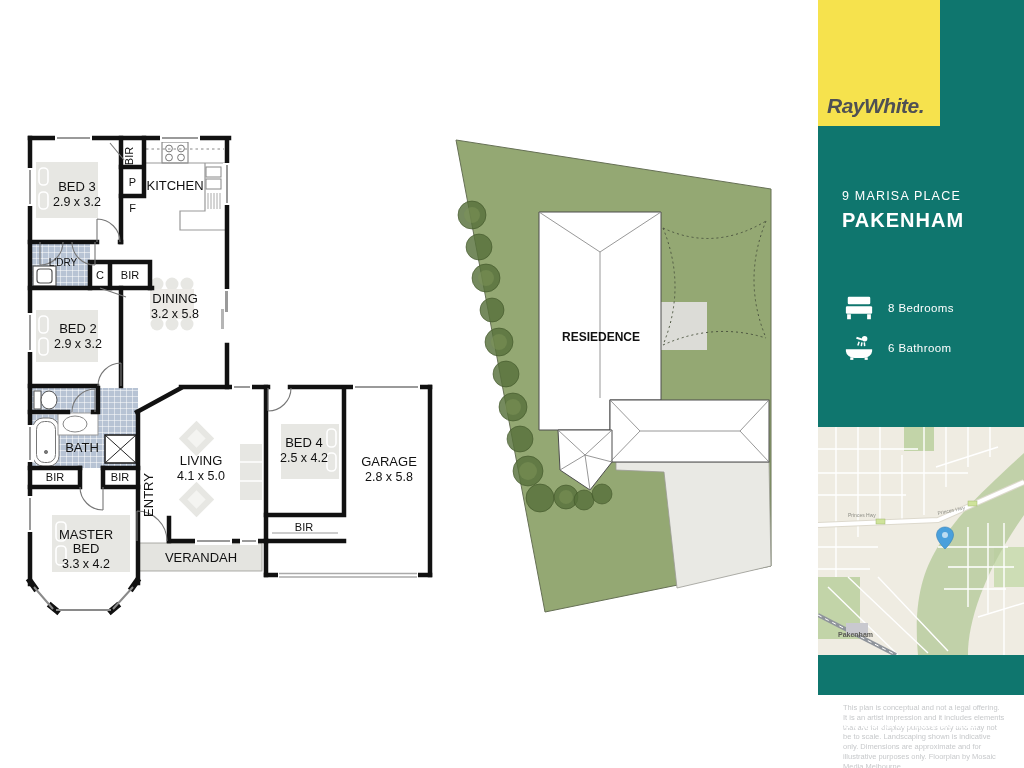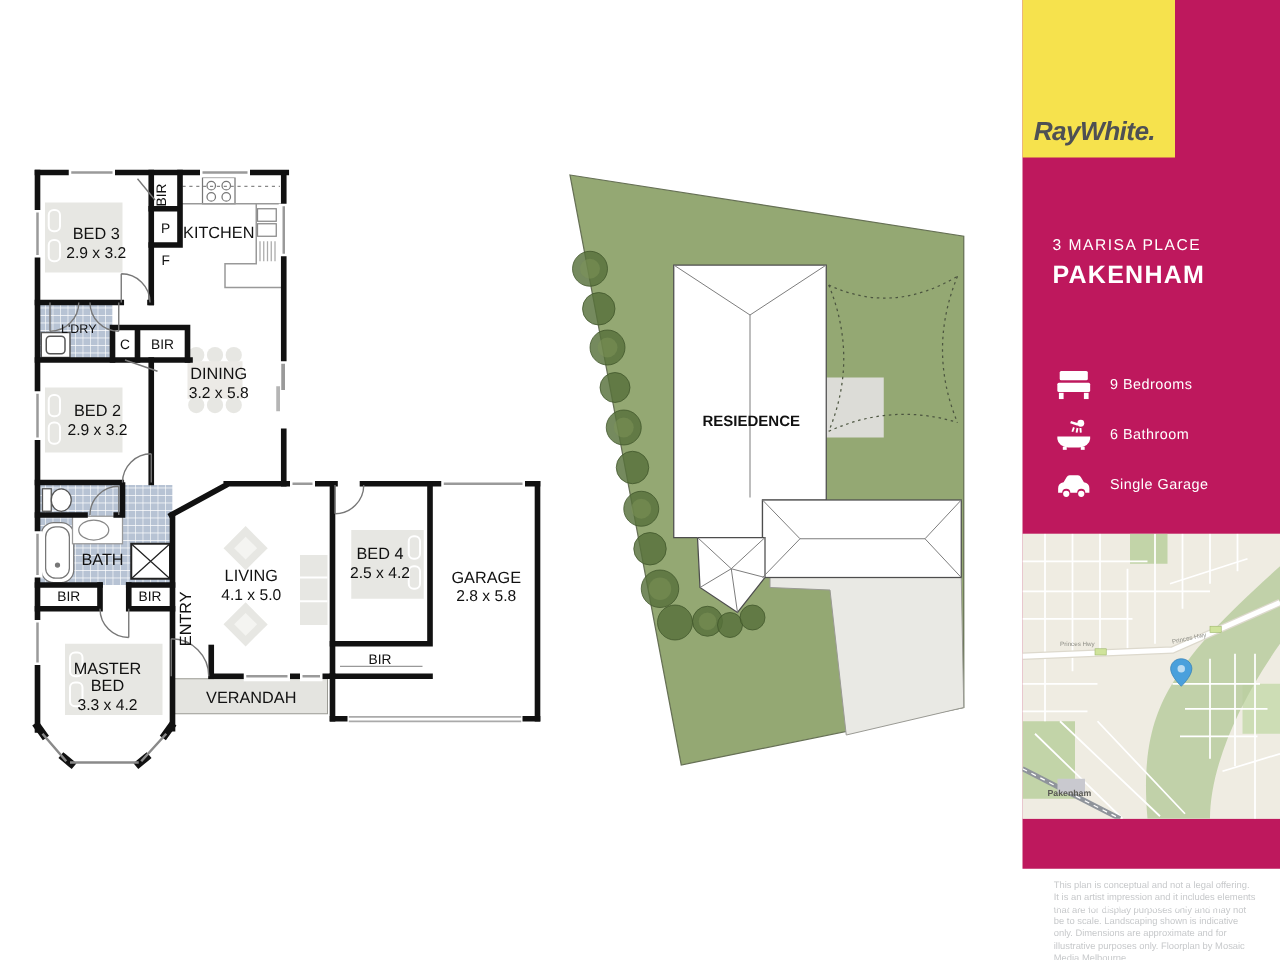--- a/index.html
+++ b/index.html
@@ -1,20 +1,20 @@
 <!DOCTYPE html>
 <html><head>
 <meta charset="utf-8">
 <style>
   html,body{margin:0;padding:0;background:#ffffff;}
   #stage{position:relative;width:1024px;height:768px;overflow:hidden;background:#ffffff;
          font-family:"Liberation Sans", sans-serif;}
   #plan-svg{position:absolute;left:0;top:0;}
   
-  #sidebar{position:absolute;left:818px;top:0;width:206px;height:695px;background:#be185d;}
+  #sidebar{position:absolute;left:818px;top:0;width:206px;height:695px;background:#0f766e;}
   #logo-block{position:absolute;left:0;top:0;width:122px;height:126px;background:#f6e24d;}
   #logo-text{position:absolute;left:9px;bottom:8px;font-size:21px;font-weight:bold;
              font-style:italic;color:#4e5054;letter-spacing:-0.5px;}
   #address{position:absolute;left:24px;top:189px;color:#ffffff;}
   #address .line1{font-size:12.5px;letter-spacing:1.2px;font-weight:500;}
   #address .line2{font-size:20px;font-weight:bold;letter-spacing:1px;margin-top:6px;}
   #features{position:absolute;left:26px;top:288px;}
   .feature-row{display:flex;align-items:center;height:40px;}
   .feature-icon{width:30px;height:26px;margin-right:14px;flex:0 0 auto;}
   .feature-label{color:#ffffff;font-size:11.5px;letter-spacing:0.4px;}
@@ -286,61 +286,51 @@
     </g>
   </svg>
 
   <div id="sidebar">
 
     <div id="logo-block">
       <div id="logo-text">RayWhite.</div>
     </div>
 
     <div id="address">
-      <div class="line1">3 MARISA PLACE</div>
+      <div class="line1">9 MARISA PLACE</div>
       <div class="line2">PAKENHAM</div>
     </div>
 
     <div id="features">
       <div class="feature-row">
         <svg class="feature-icon" viewBox="0 0 24 20">
           <g fill="#ffffff">
             <rect x="3" y="1" width="18" height="6" rx="1"></rect>
             <rect x="1.5" y="8.5" width="21" height="6" rx="1"></rect>
             <rect x="2.5" y="15" width="3" height="4"></rect>
             <rect x="18.5" y="15" width="3" height="4"></rect>
           </g>
         </svg>
-        <span class="feature-label">9 Bedrooms</span>
+        <span class="feature-label">8 Bedrooms</span>
       </div>
       <div class="feature-row">
         <svg class="feature-icon" viewBox="0 0 24 20">
           <g fill="#ffffff">
             <circle cx="16.5" cy="2.5" r="2.2"></circle>
             <rect x="10" y="1.6" width="5" height="1.6" transform="rotate(18 12 2)"></rect>
             <rect x="11" y="5" width="1.2" height="3" transform="rotate(20 11.6 6.5)"></rect>
             <rect x="13.5" y="5.5" width="1.2" height="3" transform="rotate(10 14 7)"></rect>
             <rect x="15.8" y="5.5" width="1.2" height="3" transform="rotate(-5 16.4 7)"></rect>
             <path d="M1.5,11 h21 v1.5 a7,6 0 0 1 -7,5.5 h-7 a7,6 0 0 1 -7,-5.5 z"></path>
             <rect x="5" y="17.5" width="2.5" height="2"></rect>
             <rect x="16.5" y="17.5" width="2.5" height="2"></rect>
           </g>
         </svg>
         <span class="feature-label">6 Bathroom</span>
       </div>
-      <div class="feature-row">
-        <svg class="feature-icon" viewBox="0 0 24 20">
-          <g fill="#ffffff">
-            <path d="M2,15 v-3 q0,-3 3.5,-3.8 l2,-3.4 q0.6,-1 1.8,-1 h5.4 q1.2,0 1.8,1 l2,3.4 q3.5,0.8 3.5,3.8 v3 h-2.6 a2.6,2.6 0 0 0 -5.2,0 h-4.4 a2.6,2.6 0 0 0 -5.2,0 z"></path>
-            <circle cx="7.2" cy="15.6" r="2"></circle>
-            <circle cx="16.8" cy="15.6" r="2"></circle>
-          </g>
-        </svg>
-        <span class="feature-label">Single Garage</span>
-      </div>
     </div>
 
     <div id="map-wrap">
       <svg width="206" height="228" viewBox="0 0 206 228">
         <rect width="206" height="228" fill="#efece2"></rect>
         <g fill="#c2d4a8">
           <rect x="86" y="0" width="30" height="24"></rect>
           <rect x="0" y="150" width="42" height="62"></rect>
           <rect x="176" y="120" width="30" height="40" fill="#cdddb5"></rect>
         </g>

